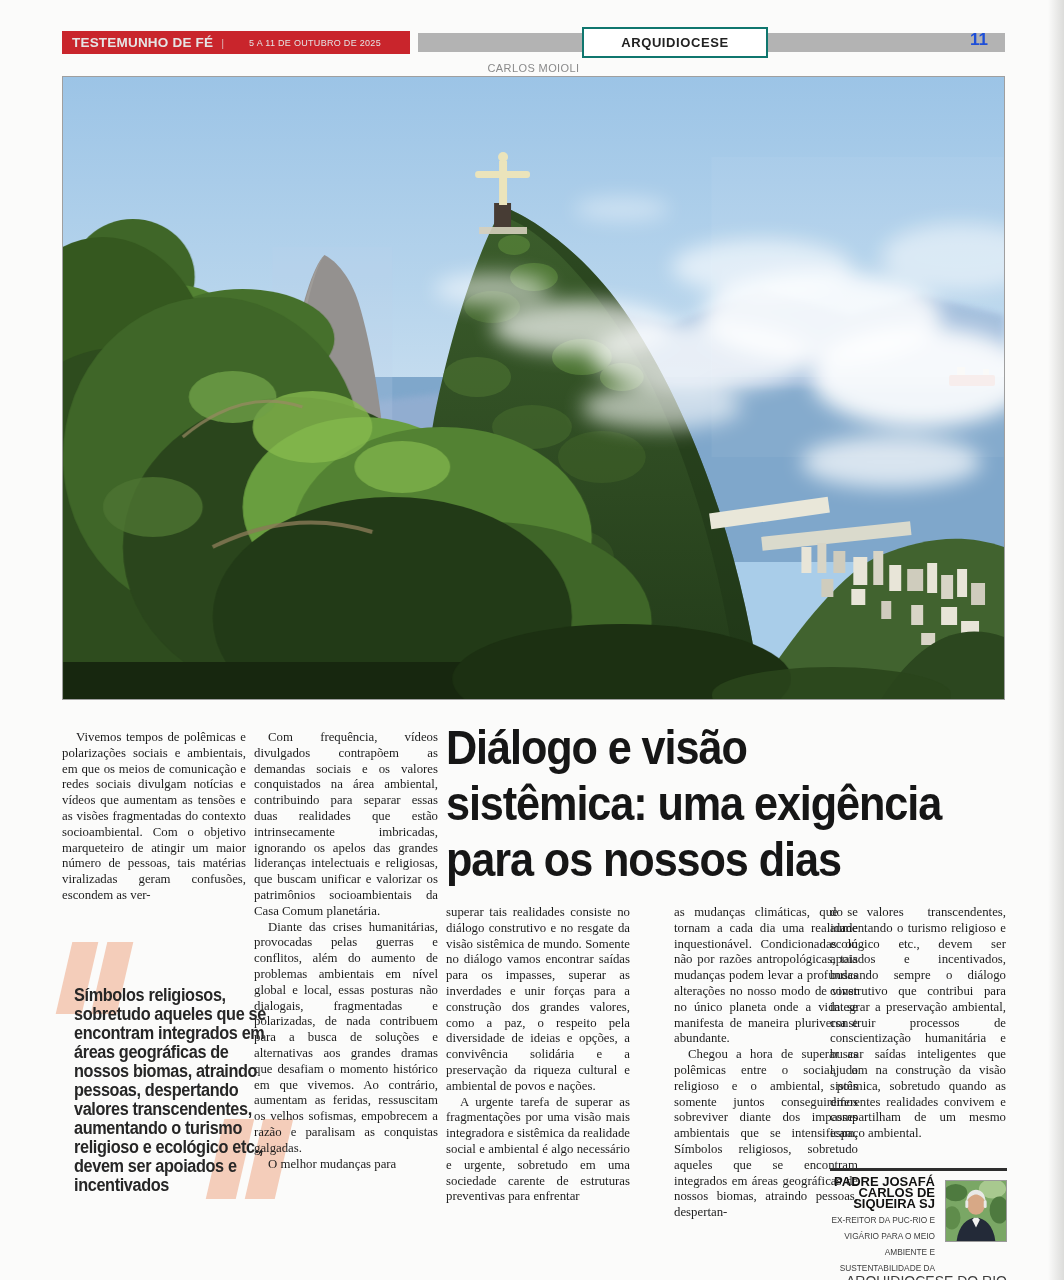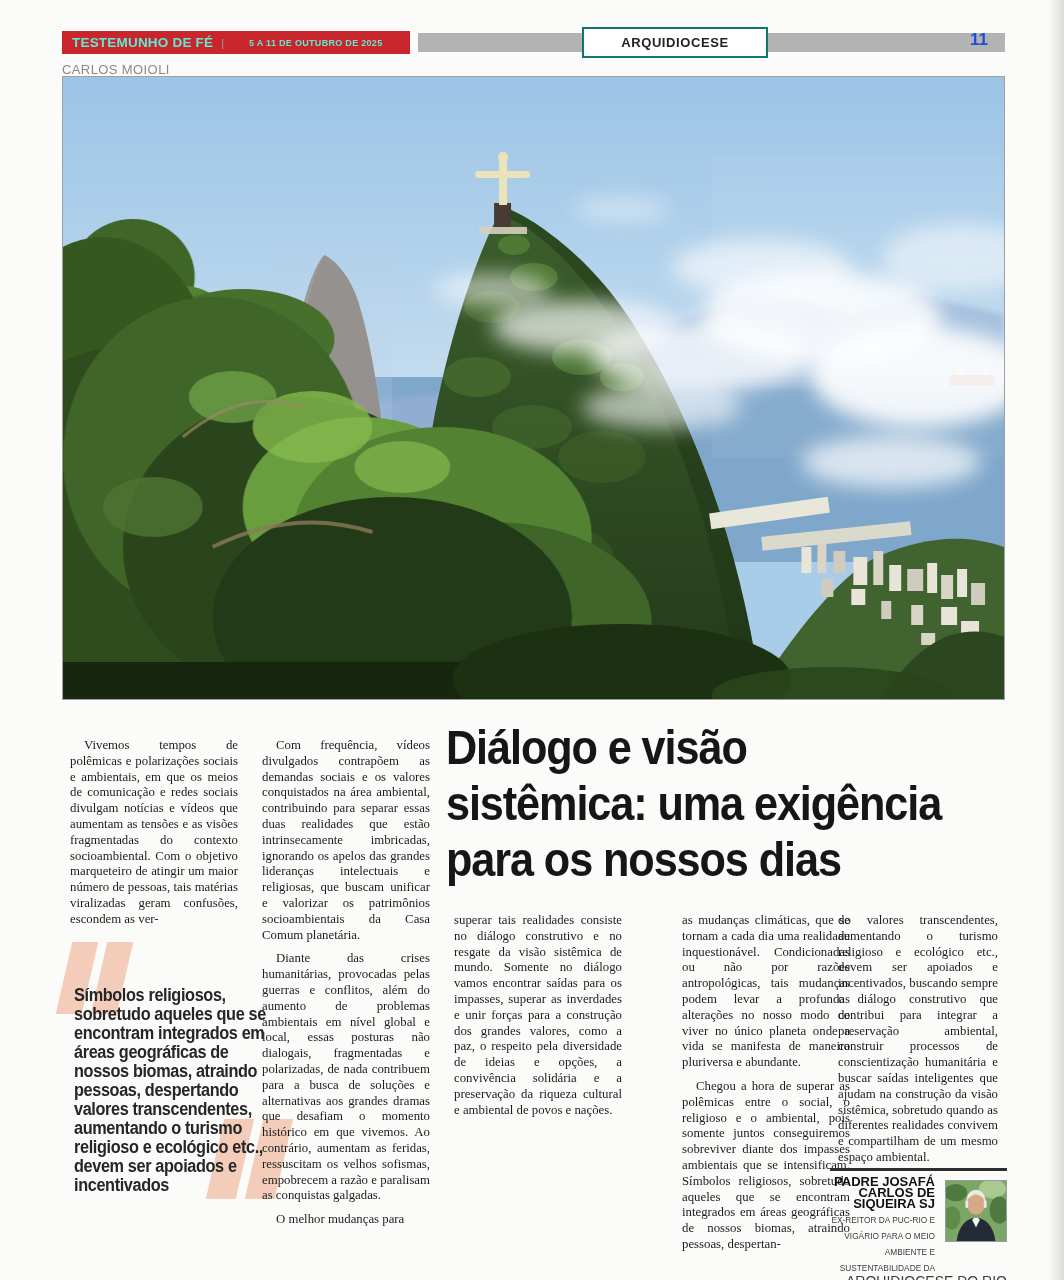--- a/index.html
+++ b/index.html
@@ -11,57 +11,57 @@
     font-family: "Liberation Sans", sans-serif;
     overflow: hidden;
   }
   .page-edge {
     position:absolute; right:0; top:0; width:16px; height:100%;
     background: linear-gradient(to left, #dcdcda, rgba(220,220,218,0));
   }
   
   .kicker-bar {
     position:absolute; left:62px; top:31px; width:348px; height:23px;
-    background:#c9252c; color:#5eead4;
+    background:#c9252c; color:#e5e5e5;
     display:flex; align-items:center; padding:0 10px; gap:8px;
   }
   .kicker-title { font-weight:bold; font-size:13.5px; letter-spacing:.2px; }
   .kicker-sep { opacity:.7; font-size:11px; }
-  .kicker-date { font-weight:bold; font-size:9px; letter-spacing:.3px;padding-left:17px; }
+  .kicker-date { font-weight:normal; font-size:9px; letter-spacing:.3px;padding-left:17px; }
   .section-bar {
     position:absolute; left:418px; top:33px; width:587px; height:19px;
     background:#b3b3b3;
   }
   .section-box {
     position:absolute; left:582px; top:27px; width:186px; height:31px;
     background:#fff; border:2px solid #0f766e;
     display:flex; align-items:center; justify-content:center;
     font-size:13px; font-weight:600; letter-spacing:.6px; color:#222;
   }
   .page-number {
     position:absolute; left:948px; top:30px; width:40px;
     font-size:17px; font-weight:bold; color:#1d4ed8; text-align:right;
   }
   .photo-credit {
     position:absolute; left:62px; top:62px; width:943px;
-    text-align:left; font-size:13px; letter-spacing:.4px; color:#8a8a8a;
+    text-align:center; font-size:11px; letter-spacing:.4px; color:#8a8a8a;
   }
   
   .photo-frame {
     position:absolute; left:62px; top:76px; width:943px; height:624px;
     border:1px solid #9f9f9f; background:#a9cde9;
   }
   .photo-frame svg { display:block; width:100%; height:100%; }
   
   .col {
     position:absolute; width:184px;
     font-family:"Liberation Serif", serif;
     font-size:12.8px; line-height:15.8px; text-align:justify; color:#1c1c1c;
   }
-  .col p { margin:8px; }
+  .col p { margin:0; }
   .col p.ind { text-indent:14px; }
   .headline {
     position:absolute; left:446px; top:720px; width:625px;
     transform:scaleX(.9); transform-origin:0 0;
     font-family:"Liberation Sans", sans-serif;
     font-weight:bold; font-size:48px; line-height:56px;
     letter-spacing:-1.2px; color:#161616;
   }
   
   .pullquote { position:absolute; left:62px; top:940px; width:210px; }
@@ -269,20 +269,21 @@
 </div>
 
 <div class="col" style="left:254px; top:730px;">
   <p class="ind">Com frequência, vídeos divulgados contrapõem as demandas sociais e os valores conquistados na área ambiental, contribuindo para separar essas duas realidades que estão intrinsecamente imbricadas, ignorando os apelos das grandes lideranças intelectuais e religiosas, que buscam unificar e valorizar os patrimônios socioambientais da Casa Comum planetária.</p>
   <p class="ind">Diante das crises humanitárias, provocadas pelas guerras e conflitos, além do aumento de problemas ambientais em nível global e local, essas posturas não dialogais, fragmentadas e polarizadas, de nada contribuem para a busca de soluções e alternativas aos grandes dramas que desafiam o momento histórico em que vivemos. Ao contrário, aumentam as feridas, ressuscitam os velhos sofismas, empobrecem a razão e paralisam as conquistas galgadas.</p>
   <p class="ind">O melhor mudanças para</p>
 </div>
 
 <div class="col" style="left:446px; top:905px;">
   <p>superar tais realidades consiste no diálogo construtivo e no resgate da visão sistêmica de mundo. Somente no diálogo vamos encontrar saídas para os impasses, superar as inverdades e unir forças para a construção dos grandes valores, como a paz, o respeito pela diversidade de ideias e opções, a convivência solidária e a preservação da riqueza cultural e ambiental de povos e nações.</p>
+  <p class="ind">A urgente tarefa de superar as fragmentações por uma visão mais integradora e sistêmica da realidade social e ambiental é algo necessário e urgente, sobretudo em uma sociedade carente de estruturas preventivas para enfrentar</p>
 </div>
 
 <div class="col" style="left:674px; top:905px;">
   <p>as mudanças climáticas, que se tornam a cada dia uma realidade inquestionável. Condicionadas ou não por razões antropológicas, tais mudanças podem levar a profundas alterações no nosso modo de viver no único planeta onde a vida se manifesta de maneira pluriversa e abundante.</p>
   <p class="ind">Chegou a hora de superar as polêmicas entre o social, o religioso e o ambiental, pois somente juntos conseguiremos sobreviver diante dos impasses ambientais que se intensificam. Símbolos religiosos, sobretudo aqueles que se encontram integrados em áreas geográficas de nossos biomas, atraindo pessoas, despertan-</p>
 </div>
 
 <div class="col" style="left:830px; top:905px; width:176px;">
   <p>do valores transcendentes, aumentando o turismo religioso e ecológico etc., devem ser apoiados e incentivados, buscando sempre o diálogo construtivo que contribui para integrar a preservação ambiental, construir processos de conscientização humanitária e buscar saídas inteligentes que ajudam na construção da visão sistêmica, sobretudo quando as diferentes realidades convivem e compartilham de um mesmo espaço ambiental.</p>
 </div>

